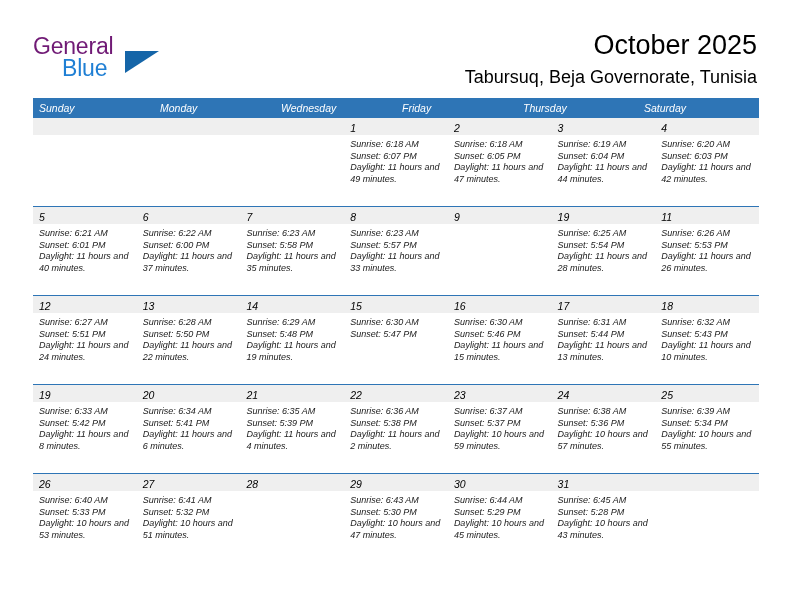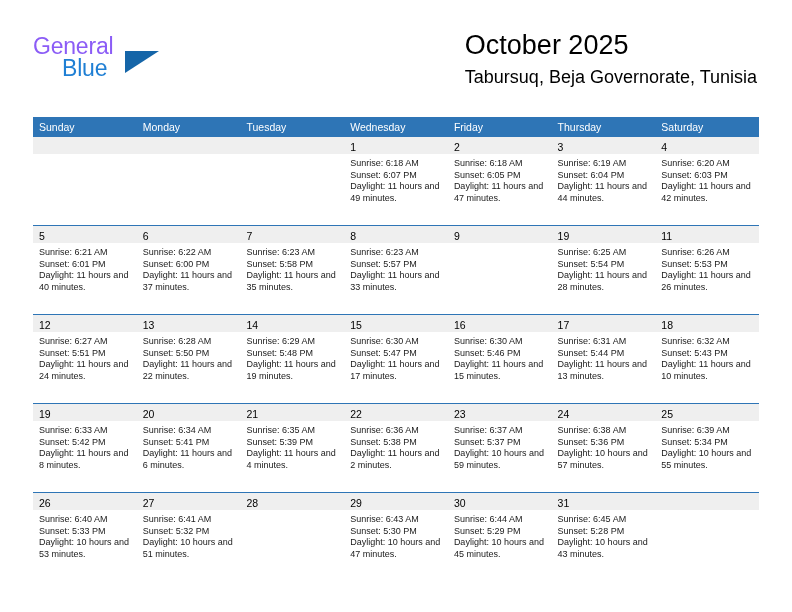--- a/index.html
+++ b/index.html
@@ -35,21 +35,21 @@
     top: 33px;
     width: 200px;
     height: 55px;
   }
   .brand-general {
     position: absolute;
     left: 0;
     top: 0;
     font-size: 23px;
     letter-spacing: -0.2px;
-    color: #8b5cf6;
+    color: #701a75;
     font-family: "Liberation Sans", sans-serif;
   }
   .brand-blue {
     position: absolute;
     left: 29px;
     top: 22px;
     font-size: 23px;
     letter-spacing: -0.2px;
     color: #1f7fd4;
     font-family: "Liberation Sans", sans-serif;
@@ -61,41 +61,43 @@
     width: 0;
     height: 0;
     border-left: 34px solid #1565a8;
     border-bottom: 22px solid transparent;
   }
 
   .title-block {
     position: absolute;
     right: 35px;
     top: 29px;
+    text-align: right;
   }
   .cal-title {
     font-size: 27px;
     color: #000000;
     line-height: 33px;
     white-space: nowrap;
   }
   .cal-subtitle {
     font-size: 18px;
     color: #000000;
     line-height: 19px;
     margin-top: 6px;
     white-space: nowrap;
   }
 
   
   .calendar {
     position: absolute;
     left: 33px;
-    top: 117px;
+    top: 98px;
     width: 726px;
+    font-style: italic;
   }
   .dow-row {
     display: flex;
     background: #2e75b6;
     height: 20px;
   }
   .dow {
     flex: 1 1 0;
     color: #ffffff;
     font-size: 10.5px;
@@ -165,21 +167,20 @@
       <div class="cal-subtitle">Tabursuq, Beja Governorate, Tunisia</div>
     </div>
 
   </div>
 
   <div class="calendar">
 
     <div class="dow-row">
       <div class="dow">Sunday</div>
       <div class="dow">Monday</div>
-      <div class="dow">Tuesday</div>
       <div class="dow">Wednesday</div>
       <div class="dow">Friday</div>
       <div class="dow">Thursday</div>
       <div class="dow">Saturday</div>
     </div>
 
     <div id="weeks-container">
         <div class="week">
           <div class="week-inner">
             <div class="cell empty">
@@ -304,21 +305,20 @@
                 <div>Sunrise: 6:29 AM</div>
                 <div>Sunset: 5:48 PM</div>
                 <div class="dl">Daylight: 11 hours and 19 minutes.</div>
               </div>
             </div>
             <div class="cell">
               <div class="daynum-band"><span class="daynum">15</span></div>
               <div class="details">
                 <div>Sunrise: 6:30 AM</div>
                 <div>Sunset: 5:47 PM</div>
-                <div class="dl">Daylight: 11 hours and 17 minutes.</div>
               </div>
             </div>
             <div class="cell">
               <div class="daynum-band"><span class="daynum">16</span></div>
               <div class="details">
                 <div>Sunrise: 6:30 AM</div>
                 <div>Sunset: 5:46 PM</div>
                 <div class="dl">Daylight: 11 hours and 15 minutes.</div>
               </div>
             </div>

